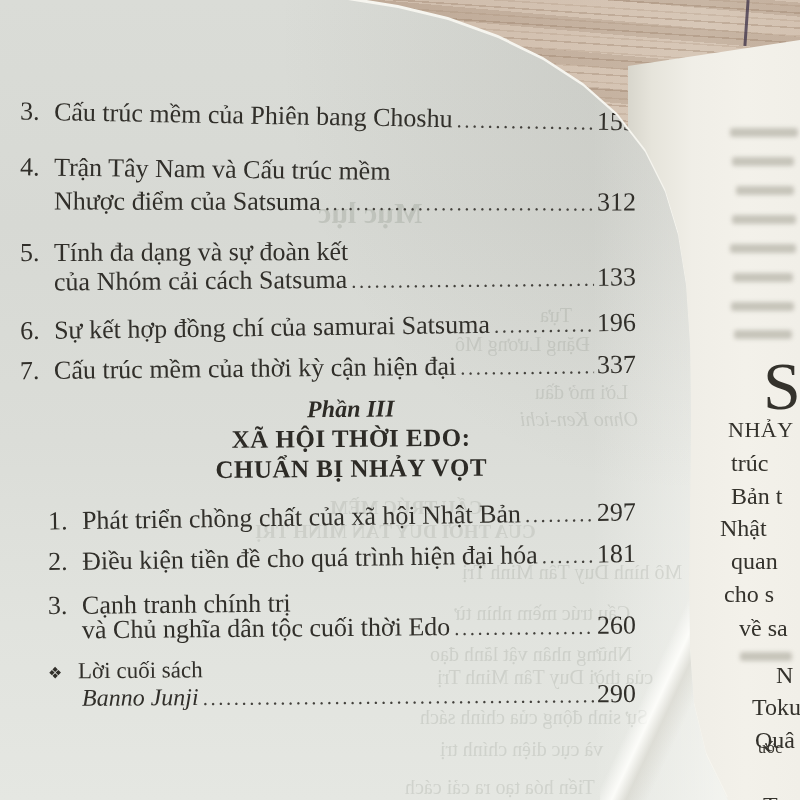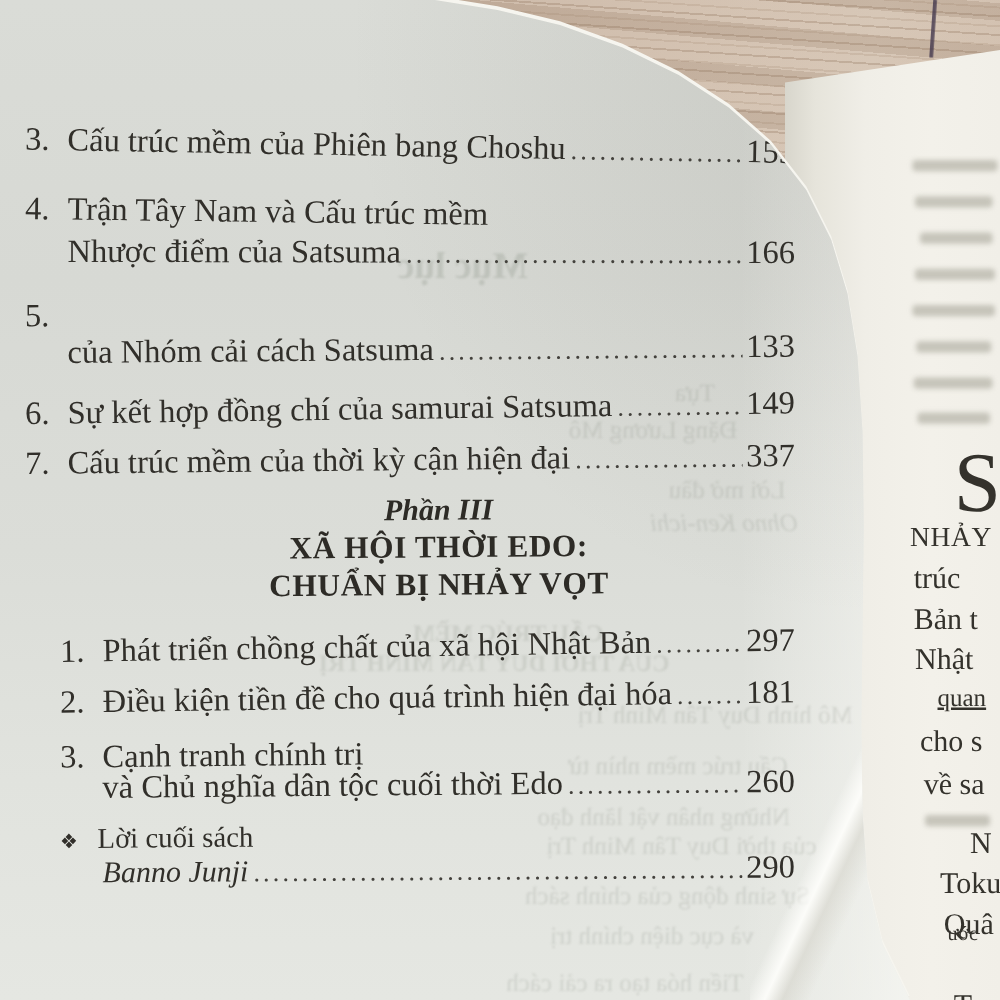--- a/index.html
+++ b/index.html
@@ -73,23 +73,23 @@
 </head>
 <body>
 
 <div class="pen-mark"></div>
 
 <div class="right-page">
   <span class="rp-frag" style="left:143px;top:352px;font-size:68px;">S</span>
   <span class="rp-frag" style="left:108px;top:419px;font-size:22px;letter-spacing:.5px;">NHẢY</span>
   <span class="rp-frag" style="left:111px;top:451px;font-size:24px;">trúc</span>
   <span class="rp-frag" style="left:111px;top:484px;font-size:24px;">Bản t</span>
-  <span class="rp-frag" style="left:112px;top:516px;font-size:24px;">Nhật</span>
-  <span class="rp-frag" style="left:130px;top:549px;font-size:20px;text-decoration:underline;">quan</span>
-  <span class="rp-frag" style="left:116px;top:582px;font-size:24px;">cho s</span>
+  <span class="rp-frag" style="left:100px;top:516px;font-size:24px;">Nhật</span>
+  <span class="rp-frag" style="left:111px;top:549px;font-size:24px;">quan</span>
+  <span class="rp-frag" style="left:104px;top:582px;font-size:24px;">cho s</span>
   <span class="rp-frag" style="left:119px;top:616px;font-size:24px;">về sa</span>
   <span class="rp-frag" style="left:156px;top:663px;font-size:24px;">N</span>
   <span class="rp-frag" style="left:132px;top:695px;font-size:24px;text-align:center;">Toku</span>
   <span class="rp-frag" style="left:135px;top:728px;font-size:24px;">Quâ</span>
   <span class="rp-frag" style="left:138px;top:740px;font-size:16px;">ước</span>
   <span class="rp-frag" style="left:143px;top:793px;font-size:24px;">T</span>
 
   <div class="rp-bleed" style="left:110px;top:128px;width:68px;height:9px;"></div>
   <div class="rp-bleed" style="left:112px;top:157px;width:62px;height:9px;"></div>
   <div class="rp-bleed" style="left:116px;top:186px;width:58px;height:9px;"></div>
@@ -127,36 +127,37 @@
       <span class="pg">159</span>
   </div>
   <div class="toc-row p2" style="top:155px;transform:rotate(.7deg);">
     <span class="num">4.</span>
       <span class="txt">Trận Tây Nam và Cấu trúc mềm</span>
   </div>
   <div class="toc-row p2" style="top:186px;transform:rotate(.1deg);">
     <span class="num blank">.</span>
       <span class="txt">Nhược điểm của Satsuma</span>
       <span class="leader"></span>
-      <span class="pg">166</span>
+      <span class="pg">312</span>
   </div>
   <div class="toc-row p2" style="top:236px;transform:rotate(-.2deg);">
     <span class="num">5.</span>
+      <span class="txt">Tính đa dạng và sự đoàn kết</span>
   </div>
   <div class="toc-row p2" style="top:264px;transform:rotate(-.5deg);">
     <span class="num blank">.</span>
       <span class="txt">của Nhóm cải cách Satsuma</span>
       <span class="leader"></span>
       <span class="pg">133</span>
   </div>
   <div class="toc-row p2" style="top:311px;transform:rotate(-.8deg);">
     <span class="num">6.</span>
       <span class="txt">Sự kết hợp đồng chí của samurai Satsuma</span>
       <span class="leader"></span>
-      <span class="pg">149</span>
+      <span class="pg">196</span>
   </div>
   <div class="toc-row p2" style="top:352px;transform:rotate(-.6deg);">
     <span class="num">7.</span>
       <span class="txt">Cấu trúc mềm của thời kỳ cận hiện đại</span>
       <span class="leader"></span>
       <span class="pg">337</span>
   </div>
 
   <div class="heading" style="top:394px;">
     <div class="kicker">Phần III</div>

